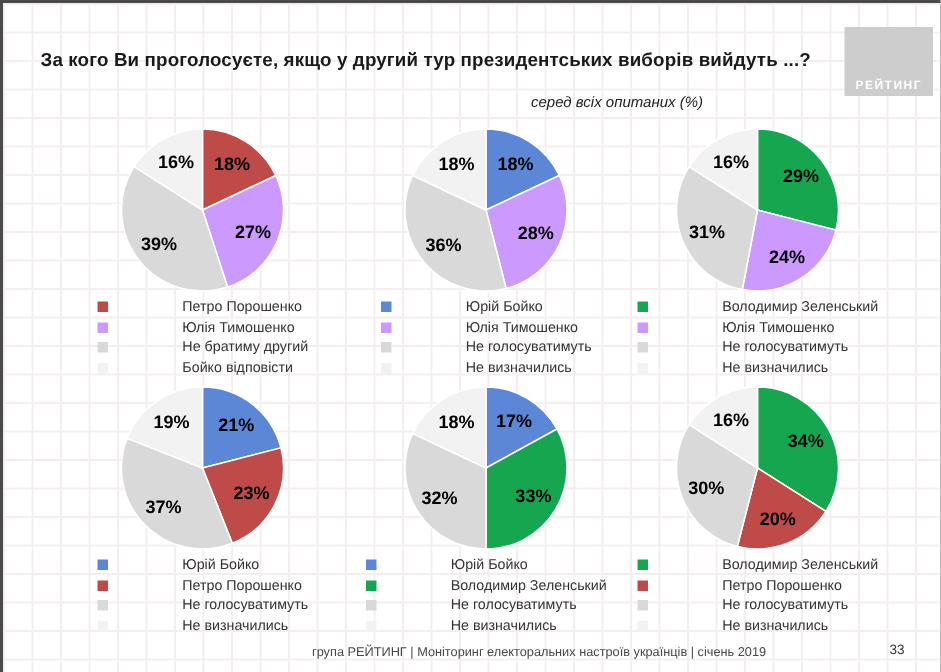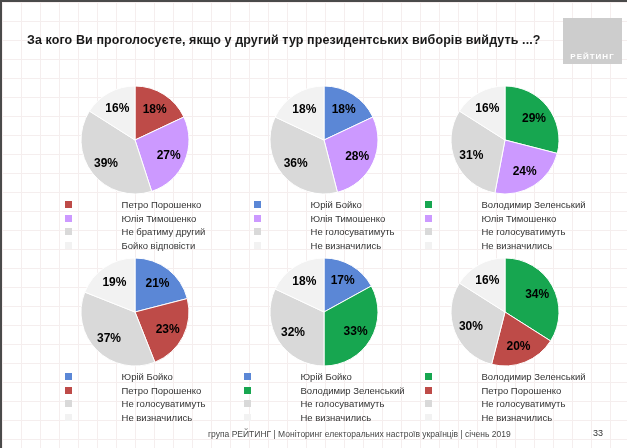--- a/index.html
+++ b/index.html
@@ -71,20 +71,21 @@
 <body>
 
 <div class="slide">
 
   <div class="page-title">За кого Ви проголосуєте, якщо у другий тур президентських виборів вийдуть ...?</div>
 
   <div class="logo">
     <span class="logo-text">РЕЙТИНГ</span>
   </div>
 
+  <div class="subtitle">серед всіх опитаних (%)</div>
 
   <div class="cell r0 c0">
     <div class="pie-wrap"><svg width="112" height="112" viewBox="0 0 112 112">
           <path d="M56,56 L56.00,2.00 A54,54 0 0 1 104.86,33.01 Z" fill="#BE4B48" stroke="#ffffff" stroke-width="1"></path>
           <path d="M56,56 L104.86,33.01 A54,54 0 0 1 72.69,107.36 Z" fill="#CC99FF" stroke="#ffffff" stroke-width="1"></path>
           <path d="M56,56 L72.69,107.36 A54,54 0 0 1 10.41,27.07 Z" fill="#D9D9D9" stroke="#ffffff" stroke-width="1"></path>
           <path d="M56,56 L10.41,27.07 A54,54 0 0 1 56.00,2.00 Z" fill="#F2F2F2" stroke="#ffffff" stroke-width="1"></path>
           <text x="75.7" y="29.0" text-anchor="middle" class="slice-label">18%</text>
           <text x="89.7" y="74.6" text-anchor="middle" class="slice-label">27%</text>
           <text x="27.0" y="82.5" text-anchor="middle" class="slice-label">39%</text>

